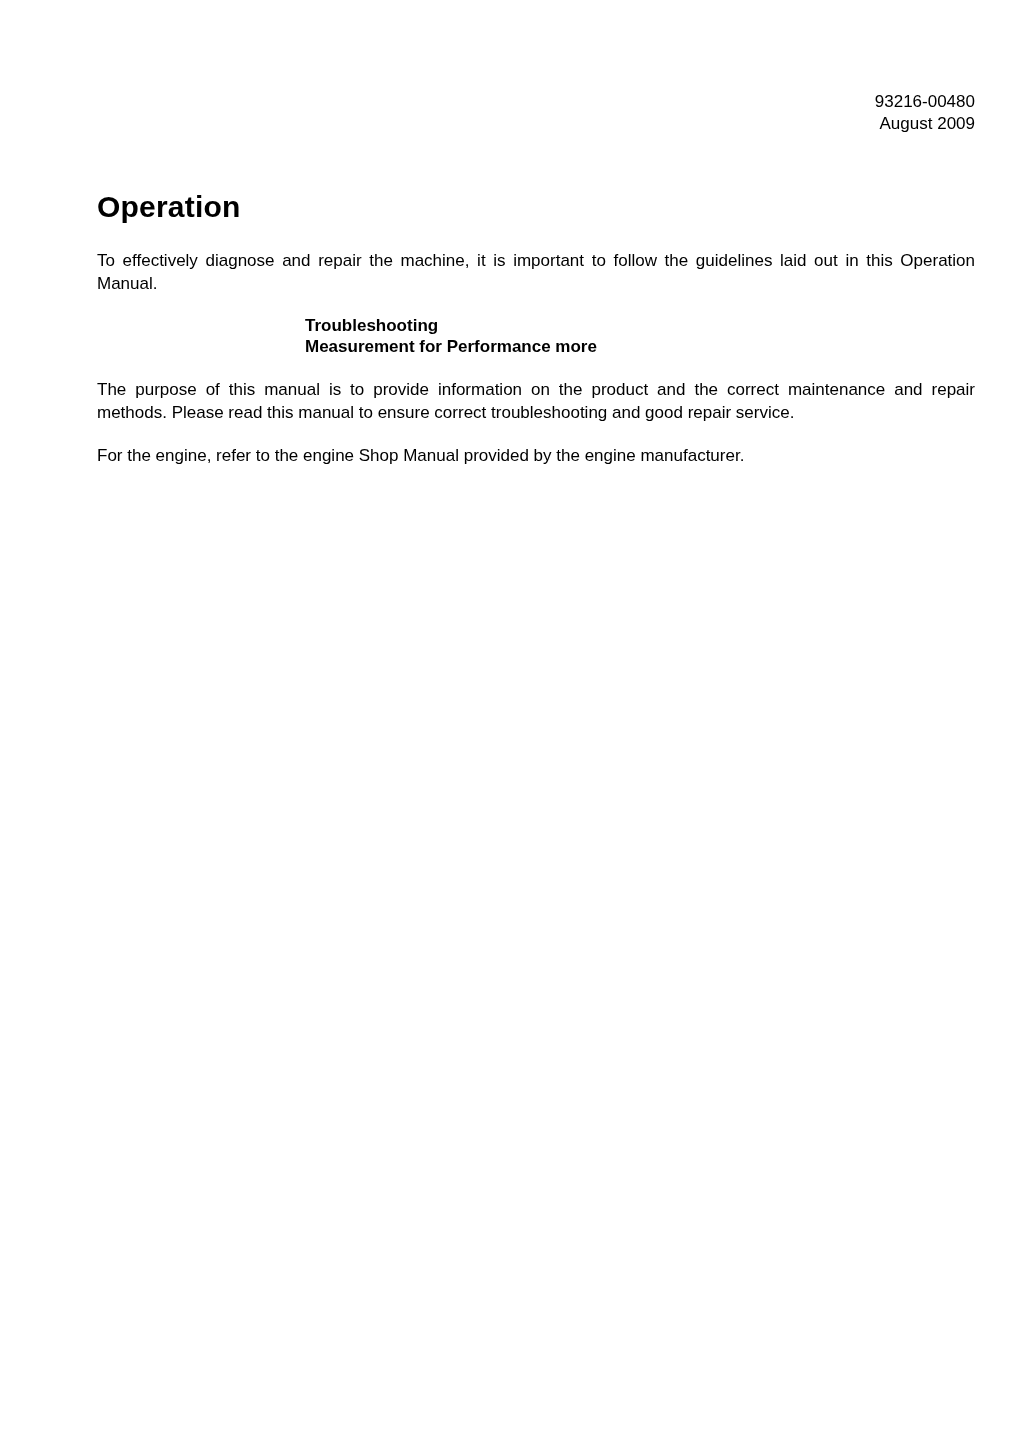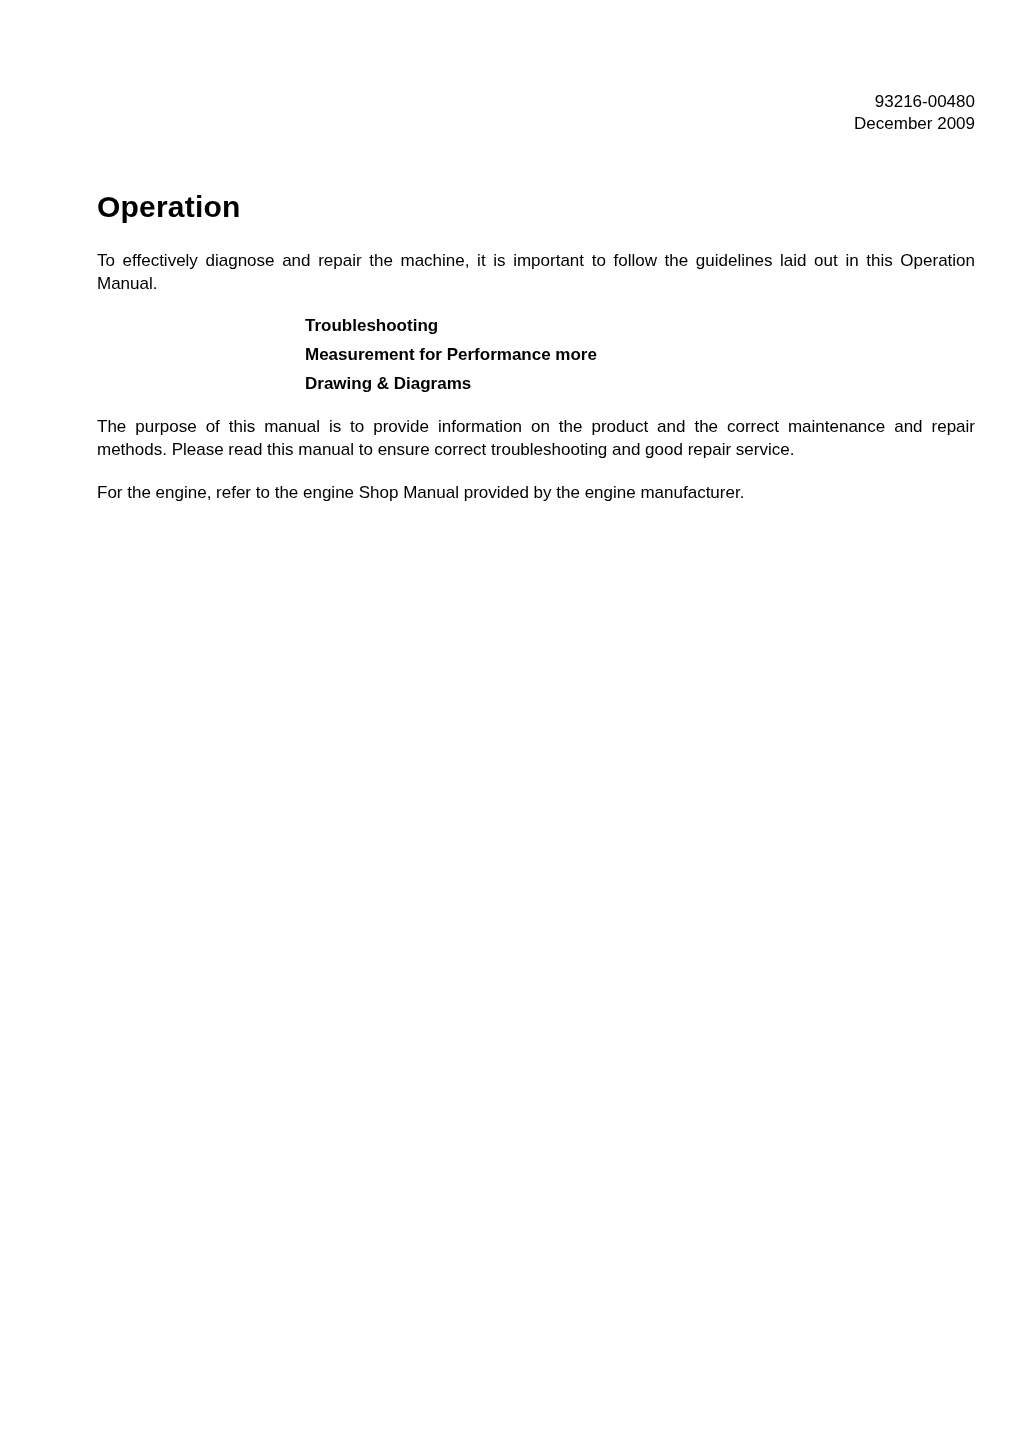--- a/index.html
+++ b/index.html
@@ -43,43 +43,41 @@
     text-align: justify;
   }
   .emphasis-block {
     margin: 0 0 21px 208px;
     font-size: 17px;
     font-weight: bold;
     line-height: 21px;
   }
   .emphasis-block div {
     white-space: nowrap;
-    margin-top: 8px;
   }
 </style>
 </head>
 <body>
 
 <div class="page">
   <div class="content">
 
     <div class="doc-header">
       <div>93216-00480</div>
-      <div>December 2009</div>
+      <div>August 2009</div>
     </div>
 
     <h1 class="page-title">Operation</h1>
 
 
     <p class="body-par">To effectively diagnose and repair the machine, it is important to follow the guidelines laid out in this Operation Manual.</p>
 
     <div class="emphasis-block">
       <div>Troubleshooting</div>
       <div>Measurement for Performance more</div>
-      <div>Drawing &amp; Diagrams</div>
     </div>
 
     <p class="body-par">The purpose of this manual is to provide information on the product and the correct maintenance and repair methods. Please read this manual to ensure correct troubleshooting and good repair service.</p>
 
     <p class="body-par">For the engine, refer to the engine Shop Manual provided by the engine manufacturer.</p>
 
 
   </div>
 </div>
 

